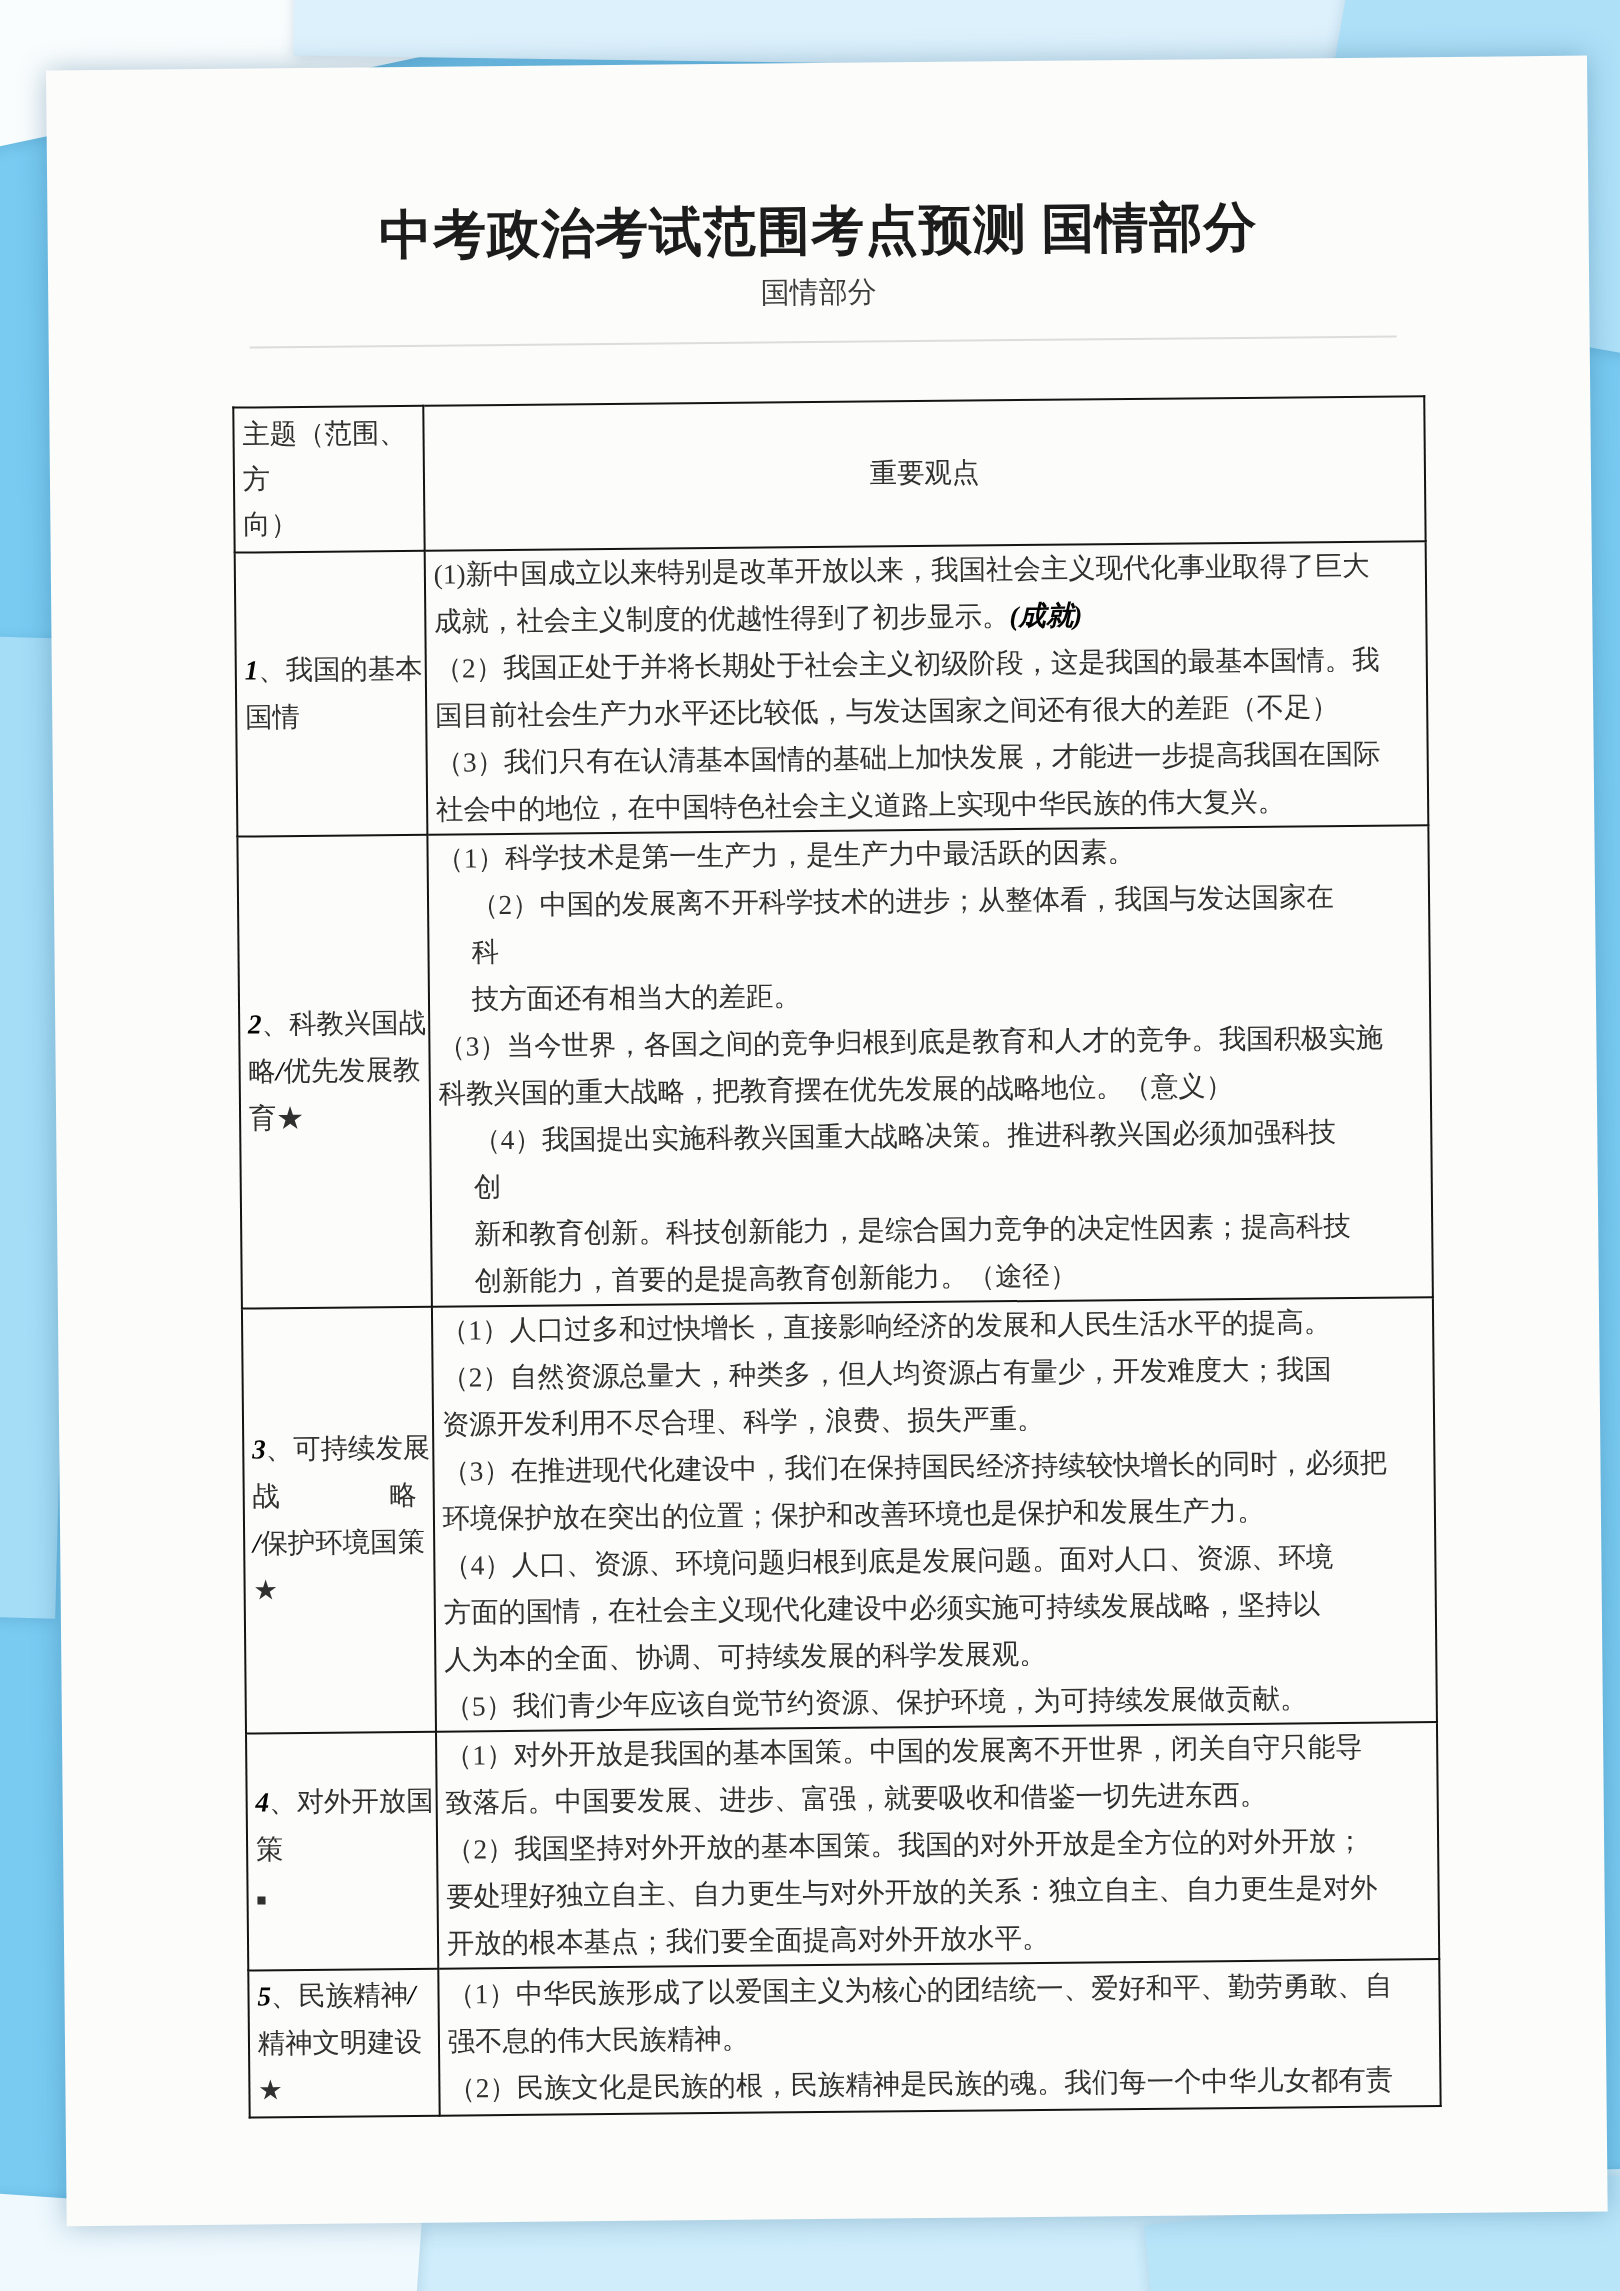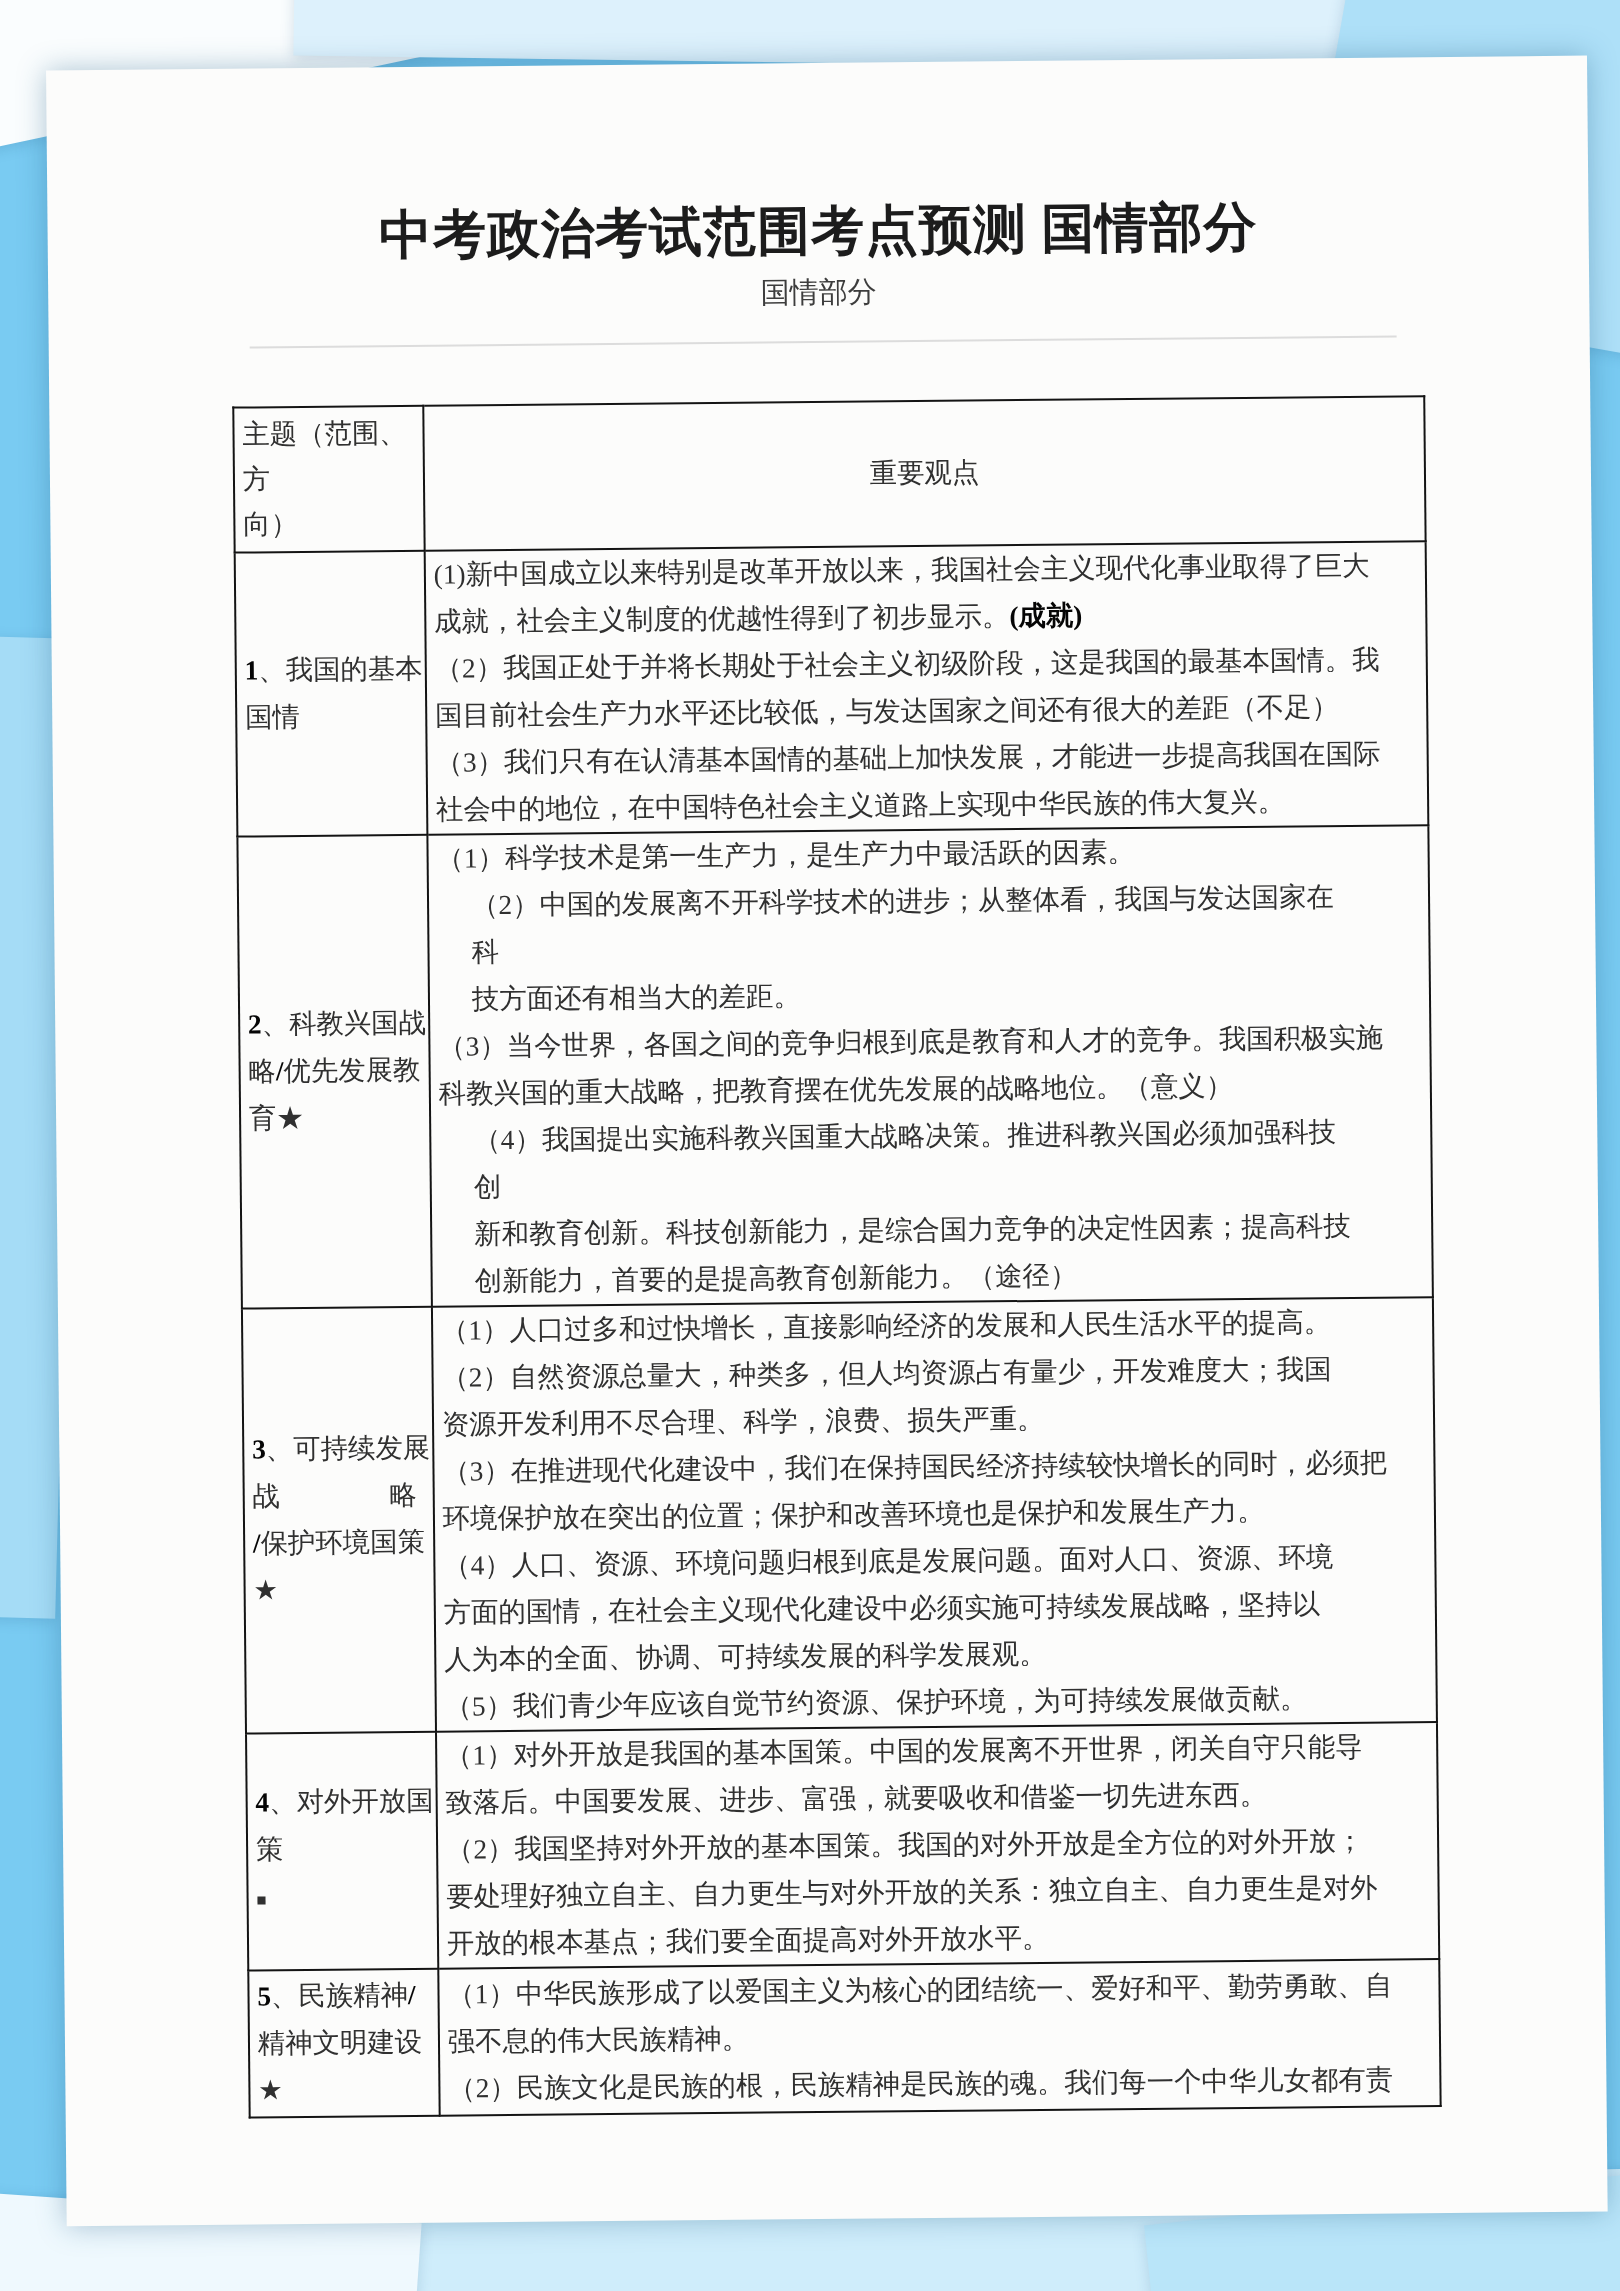--- a/index.html
+++ b/index.html
@@ -51,21 +51,21 @@
   th.points-h {
     font-weight:normal; font-size:27.4px; text-align:center; height:98px;
   }
 
   td.topic-cell  { padding:2px 2px 2px 7.8px;  }
   td.points-cell { padding:0 2px 0 7.8px; overflow:hidden; }
 
   .tline, .pline {
     font-size:27.4px; line-height:47px; white-space:pre; color:#303030;
   }
-  .b  { font-weight:bold; color:#050505; }
+  .b  { font-weight:bold; color:#050505;font-style:italic; }
   .sm { font-size:16.7px; }
 </style>
 </head>
 <body style="background: rgb(121, 203, 242);">
 
 <div class="sheet" id="sheet-topleft"></div>
 <div class="sheet" id="sheet-topstrip"></div>
 <div class="sheet" id="sheet-topright"></div>
 <div class="sheet" id="sheet-left"></div>
 <div class="sheet" id="sheet-bottom"></div>

